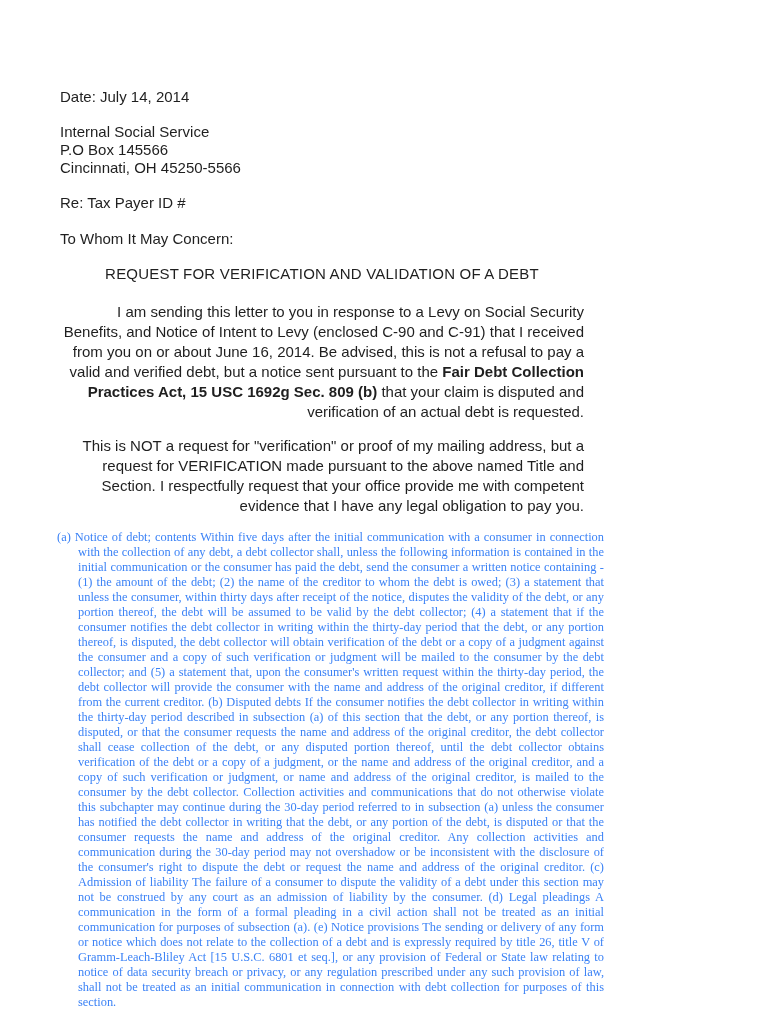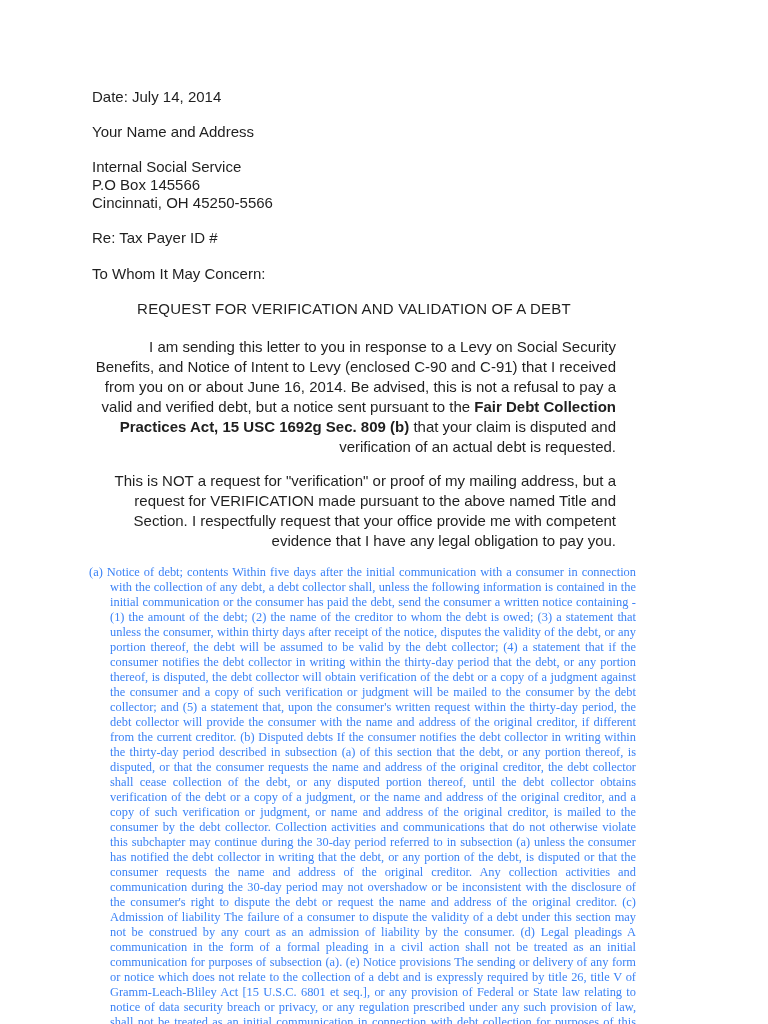--- a/index.html
+++ b/index.html
@@ -11,21 +11,20 @@
     position: relative;
     width: 632px;
     height: 1024px;
     background: #ffffff;
     overflow: hidden;
     box-sizing: border-box;
     padding: 88px 48px 0 60px;
     color: #1f1f1f;
     font-family: "Liberation Sans", sans-serif;
     font-size: 15px;
-    margin-left: 32px;
   }
   .s-line {
     line-height: 18px;
     white-space: nowrap;
   }
   .blk { margin-bottom: 17px; }
   .re-blk { margin-bottom: 18px; }
   .subject-title {
     text-align: center;
     line-height: 18px;
@@ -57,21 +56,20 @@
   }
   b { font-weight: bold; }
 </style>
 </head>
 <body>
 
 <div class="page">
 
   <div class="s-line blk">Date: July 14, 2014</div>
 
-  <div class="s-line blk">Your Name and Address</div>
 
   <div class="blk">
     <div class="s-line">Internal Social Service</div>
     <div class="s-line">P.O Box 145566</div>
     <div class="s-line">Cincinnati, OH 45250-5566</div>
   </div>
 
   <div class="s-line re-blk">Re: Tax Payer ID #</div>
 
   <div class="s-line blk">To Whom It May Concern:</div>

